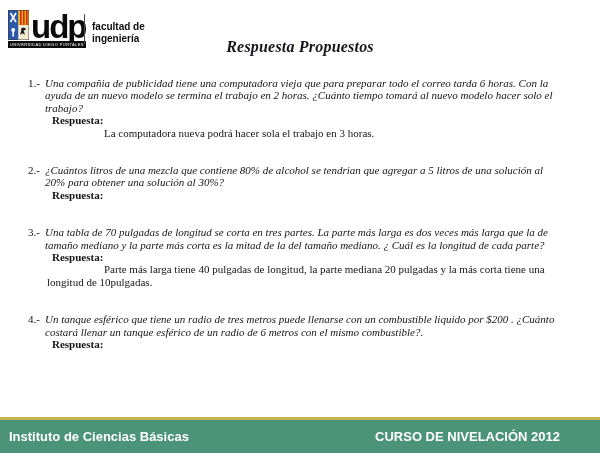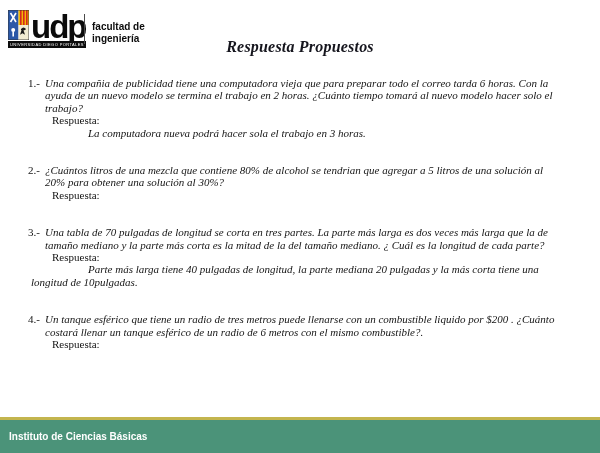--- a/index.html
+++ b/index.html
@@ -47,34 +47,34 @@
 
   
   .content {
     position:absolute; top:77px; left:28px; width:537px;
     font-size:11px; line-height:12.4px;
   }
   .exercise { margin-bottom:25px; }
   .q-row { display:flex; }
   .num { width:17px; flex:0 0 17px; }
   .q-text { flex:1;font-style:italic; }
-  .resp-label { font-weight:normal; margin-left:24px; }
-  .answer { margin-left:3px; text-indent:57px;font-style:italic; }
+  .resp-label { font-weight:bold; margin-left:24px; }
+  .answer { margin-left:19px; text-indent:57px; }
 
   
   .footer-accent {
     position:absolute; top:417px; left:0; width:600px; height:3px;
     background:var(--footer-accent,#c3b54e);
   }
   .footer-bar {
     position:absolute; top:420px; left:0; width:600px; height:33px;
     background:var(--footer-bar,#4b9379);
     color:#ffffff;
     font-family:"Liberation Sans", sans-serif;
-    font-weight:bold; font-size:10px;
+    font-weight:bold; font-size:13px;
     display:flex; align-items:center; justify-content:space-between;
     padding:0 40px 0 9px; box-sizing:border-box;
   }
 </style>
 </head>
 <body>
 
 <div class="logo">
   <div class="logo-row">
     <svg class="crest" viewBox="0 0 21 30" xmlns="http://www.w3.org/2000/svg">
@@ -138,13 +138,14 @@
       <p class="q-text">Un tanque esférico que tiene un radio de tres metros puede llenarse con un combustible liquido por $200 . ¿Cuánto costará llenar un tanque esférico de un radio de 6 metros con el mismo combustible?.</p>
     </div>
     <p class="resp-label">Respuesta:</p>
   </section>
 
 </main>
 
 <div class="footer-accent"></div>
 <footer class="footer-bar">
   <span>Instituto de Ciencias Básicas</span>
+  <span>CURSO DE NIVELACIÓN 2012</span>
 </footer>
 
 </body></html>

